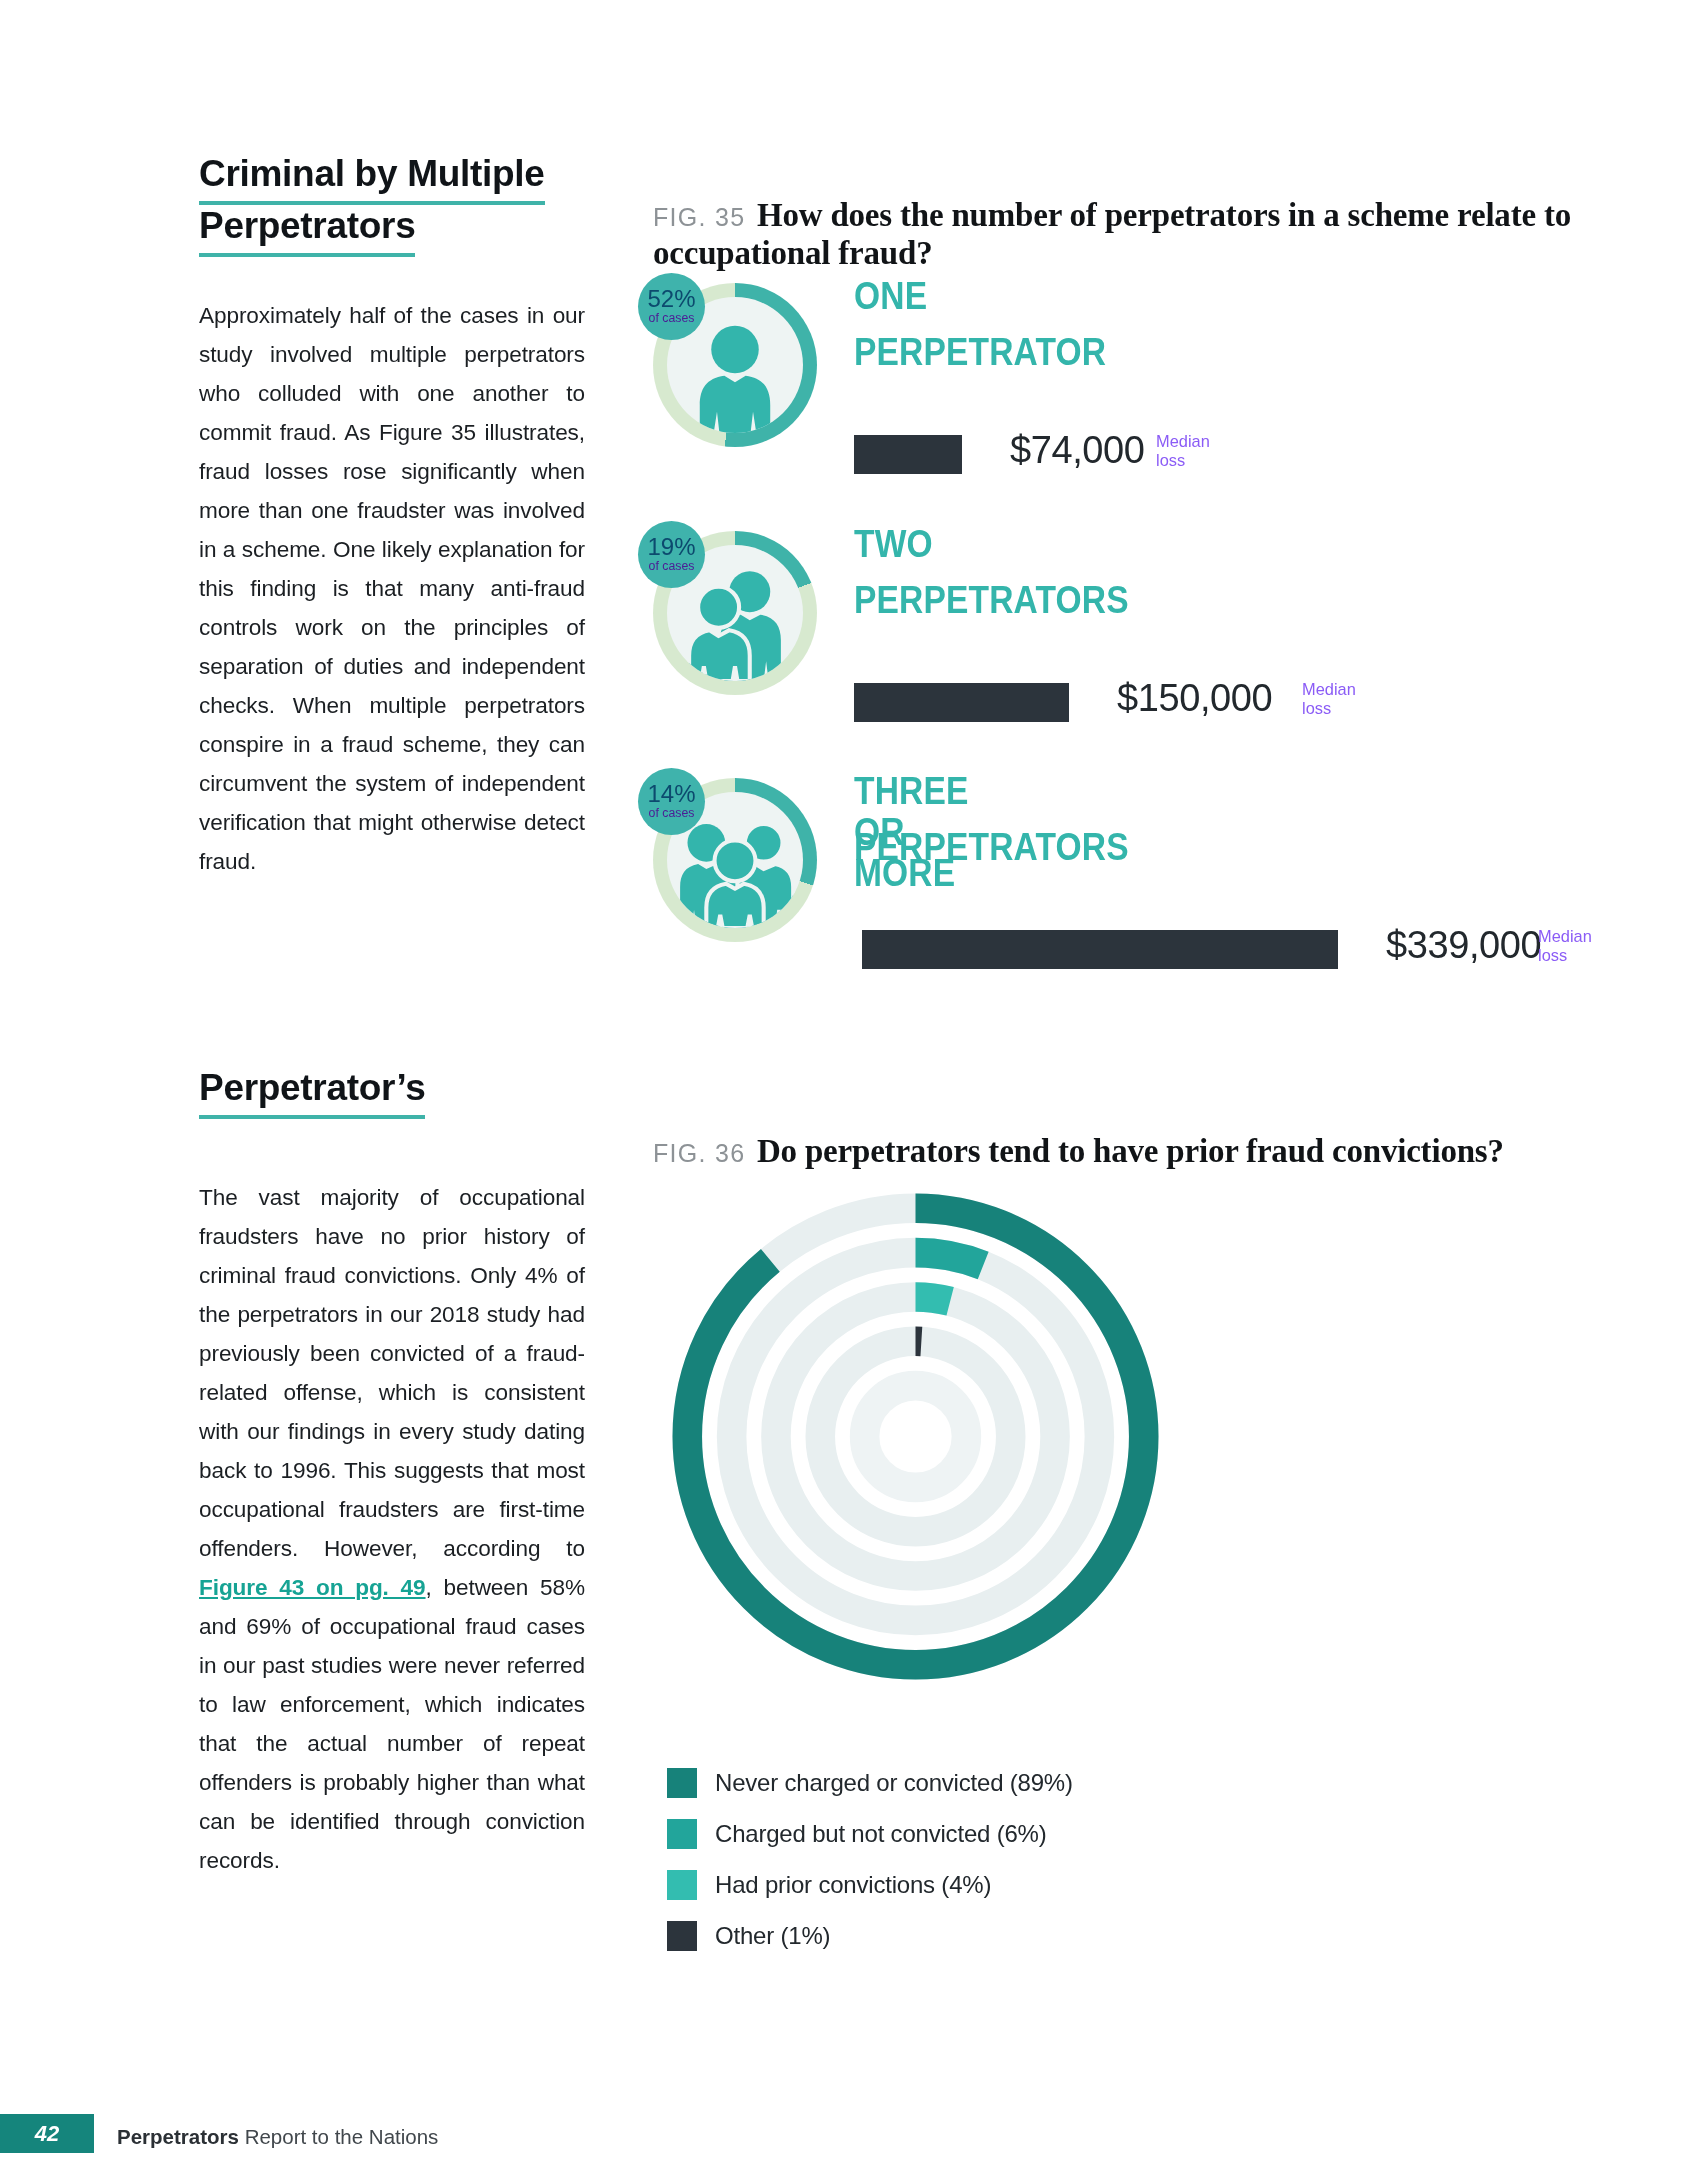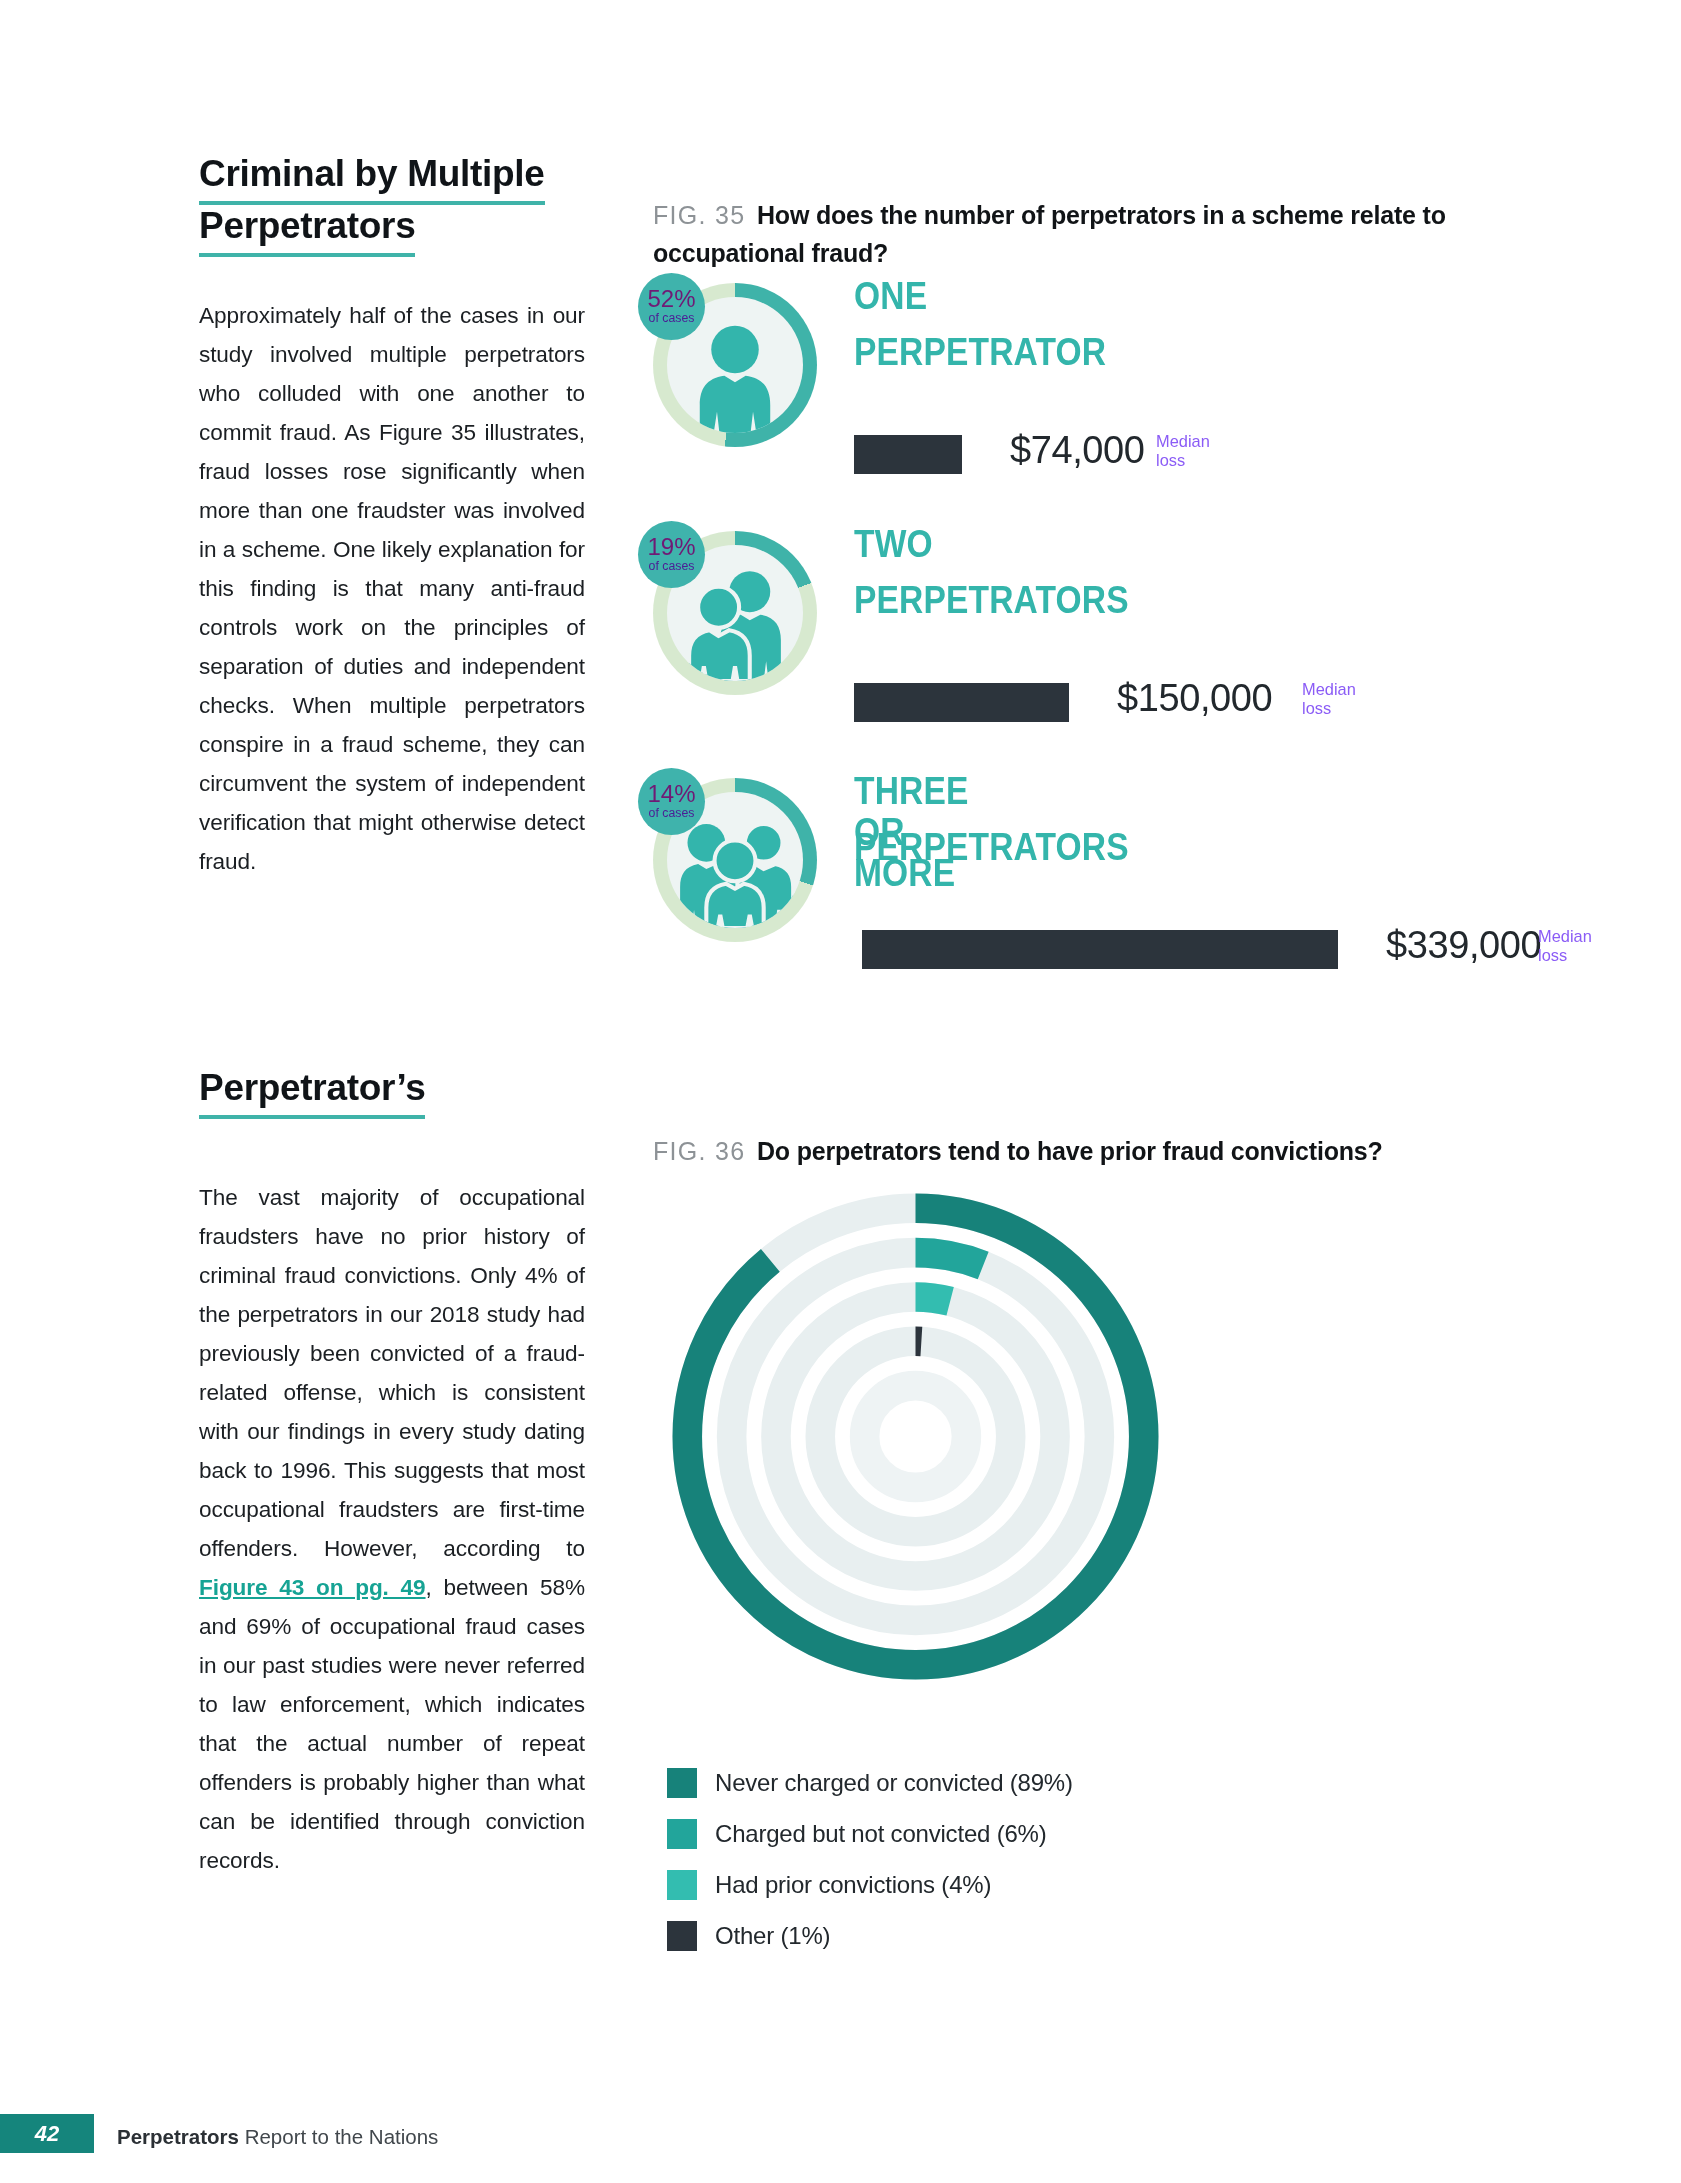--- a/index.html
+++ b/index.html
@@ -15,32 +15,32 @@
   .col-left{position:absolute;left:199px;width:386px;}
   .sec-head{font-size:37px;font-weight:700;color:#101418;line-height:1.14;letter-spacing:-0.3px;}
   .sec-head .hl{display:inline-block;border-bottom:4.1px solid #3fb3a9;padding-bottom:5.7px;}
   .body-p{font-size:22.6px;line-height:39px;color:#1b1f23;font-weight:400;letter-spacing:-0.1px;}
   .link-teal{color:#16a394;font-weight:600;}
 
   
   .fig-head{position:absolute;font-size:0;}
   .fig-no{font-size:25px;color:#8d9296;letter-spacing:1.3px;font-weight:400;
           font-family:"Liberation Sans Narrow","Liberation Sans",sans-serif;}
-  .fig-title{font-size:25px;color:#111417;font-weight:700;letter-spacing:-0.2px;line-height:36px;
-          font-family:Liberation Sans, sans-serif;}
+  .fig-title{font-size:33px;color:#111417;font-weight:700;letter-spacing:-0.2px;line-height:36px;
+          font-family:Liberation Serif, serif;}
 
   
   .row{position:absolute;}
   .donut-wrap{position:absolute;width:164px;height:164px;}
   .donut{position:absolute;inset:0;border-radius:50%;}
   .donut-core{position:absolute;left:14px;top:14px;width:136px;height:136px;border-radius:50%;
               background:#eef4f3;overflow:hidden;}
   .badge{position:absolute;left:-15px;top:-10px;width:67px;height:67px;border-radius:50%;
          background:#3fb3ac;display:flex;flex-direction:column;align-items:center;justify-content:center;z-index:4;}
-  .badge .pct{font-size:24px;color:#701a75;font-weight:400;line-height:.95;
+  .badge .pct{font-size:24px;color:#0c4a6e;font-weight:400;line-height:.95;
          font-family:"Liberation Sans Narrow","Liberation Sans",sans-serif;}
   .badge .sub{font-size:12.3px;color:#4c1d95;line-height:1.1;margin-top:0.8px;
          font-family:"Liberation Sans Narrow","Liberation Sans",sans-serif;}
 
   .ptitle{position:absolute;color:#34b5ab;font-weight:700;font-size:39px;line-height:41px;
           letter-spacing:0.2px;text-transform:uppercase;
           font-family:"Liberation Sans Narrow","Liberation Sans",sans-serif;
           transform:scaleX(.86);transform-origin:left top;}
   .bar{position:absolute;height:39px;background:#2c343c;}
   .amount{position:absolute;font-size:38px;color:#22282d;font-weight:400;letter-spacing:-0.4px;white-space:nowrap;margin-left:36px;}

